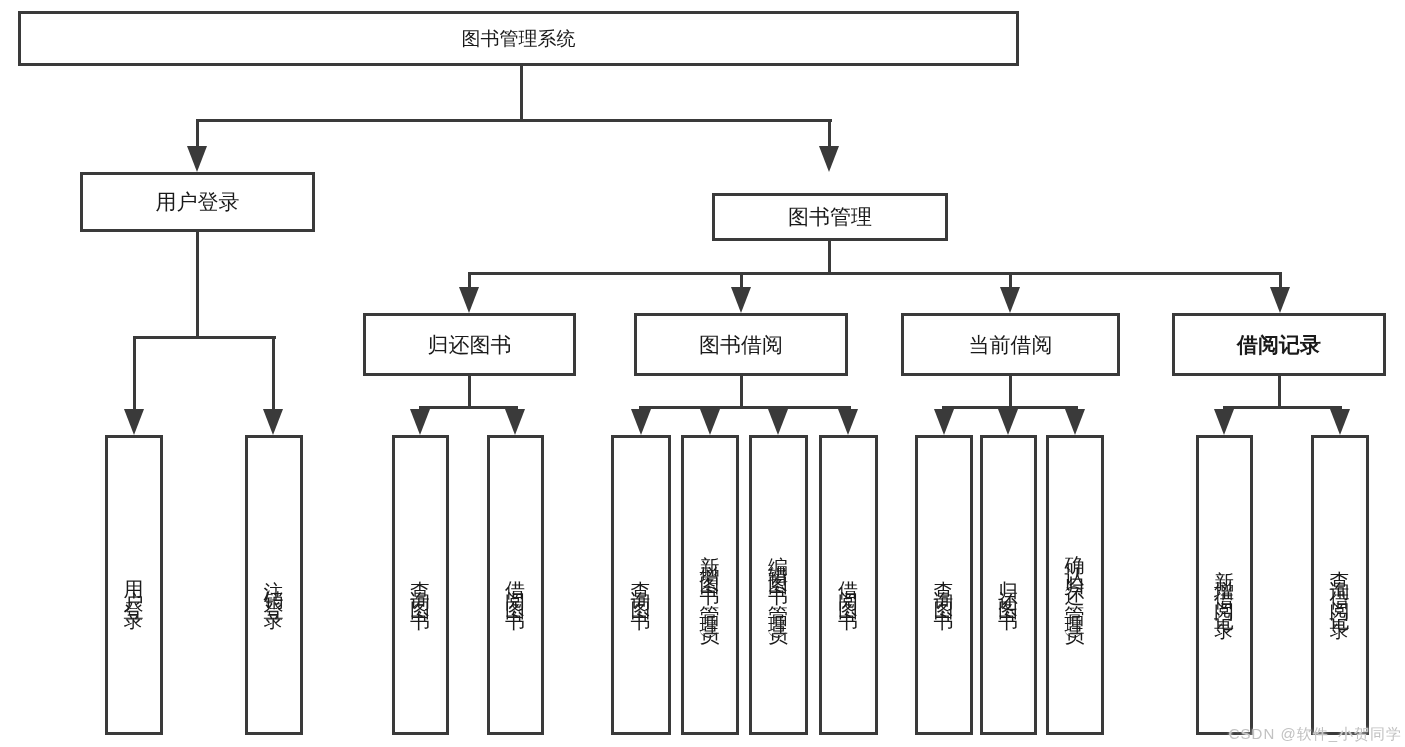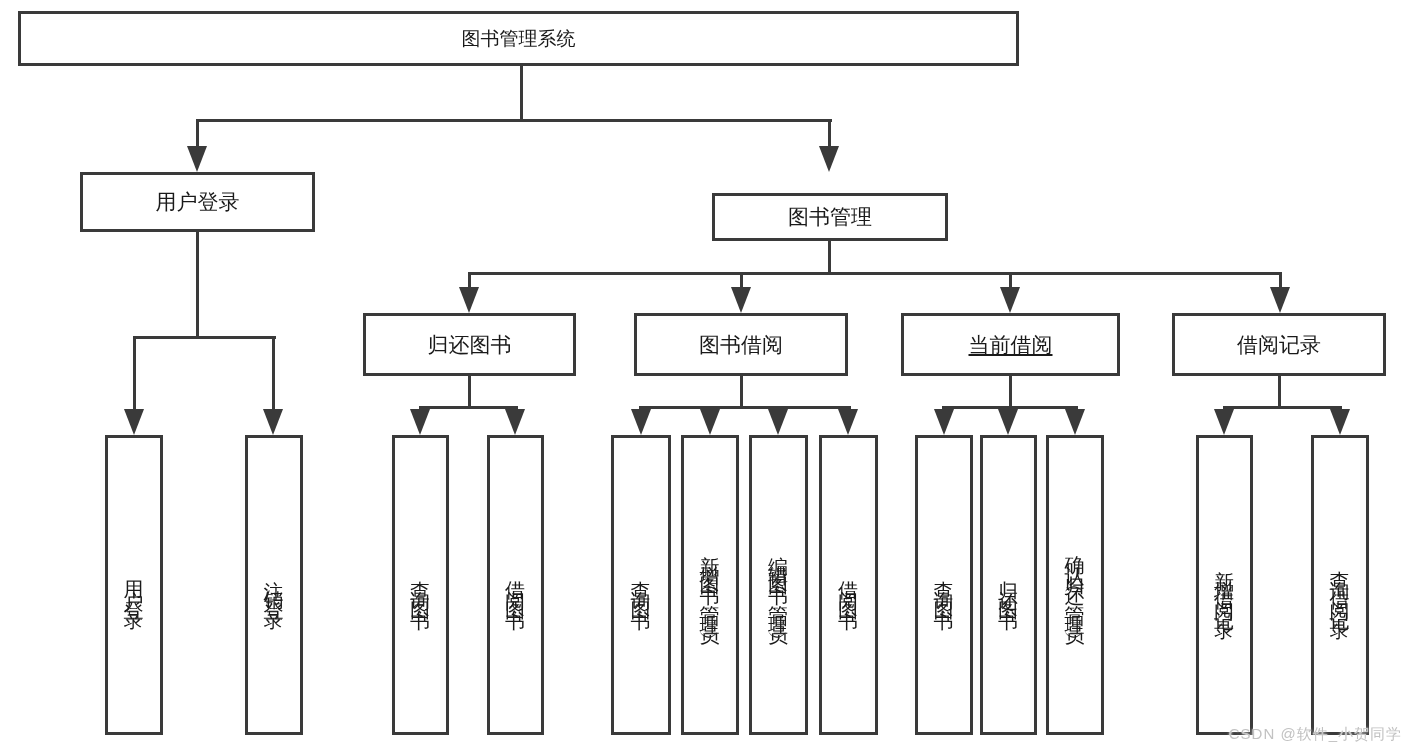--- a/index.html
+++ b/index.html
@@ -108,24 +108,24 @@
   <div class="arrow" style="left:1000px; top:287px;"></div>
   <div class="vline" style="left:1279px; top:272px; height:17px;"></div>
   <div class="arrow" style="left:1270px; top:287px;"></div>
 
   <div class="node hub" style="left:363px; top:313px; width:213px; height:63px;">
     <span>归还图书</span>
   </div>
   <div class="node hub" style="left:634px; top:313px; width:214px; height:63px;text-align:center;">
     <span>图书借阅</span>
   </div>
-  <div class="node hub" style="left:901px; top:313px; width:219px; height:63px;text-decoration:underline;">
+  <div class="node hub" style="left:901px; top:313px; width:219px; height:63px;">
     <span>当前借阅</span>
   </div>
-  <div class="node hub" style="left:1172px; top:313px; width:214px; height:63px;">
+  <div class="node hub" style="left:1172px; top:313px; width:214px; height:63px;font-weight:bold;">
     <span>借阅记录</span>
   </div>
 
   <div class="vline" style="left:468px; top:376px; height:33px;"></div>
   <div class="hline" style="left:419px; top:406px; width:99px;"></div>
   <div class="arrow" style="left:410px; top:409px;"></div>
   <div class="arrow" style="left:505px; top:409px;"></div>
 
   <div class="vline" style="left:740px; top:376px; height:33px;"></div>
   <div class="hline" style="left:639px; top:406px; width:212px;"></div>

